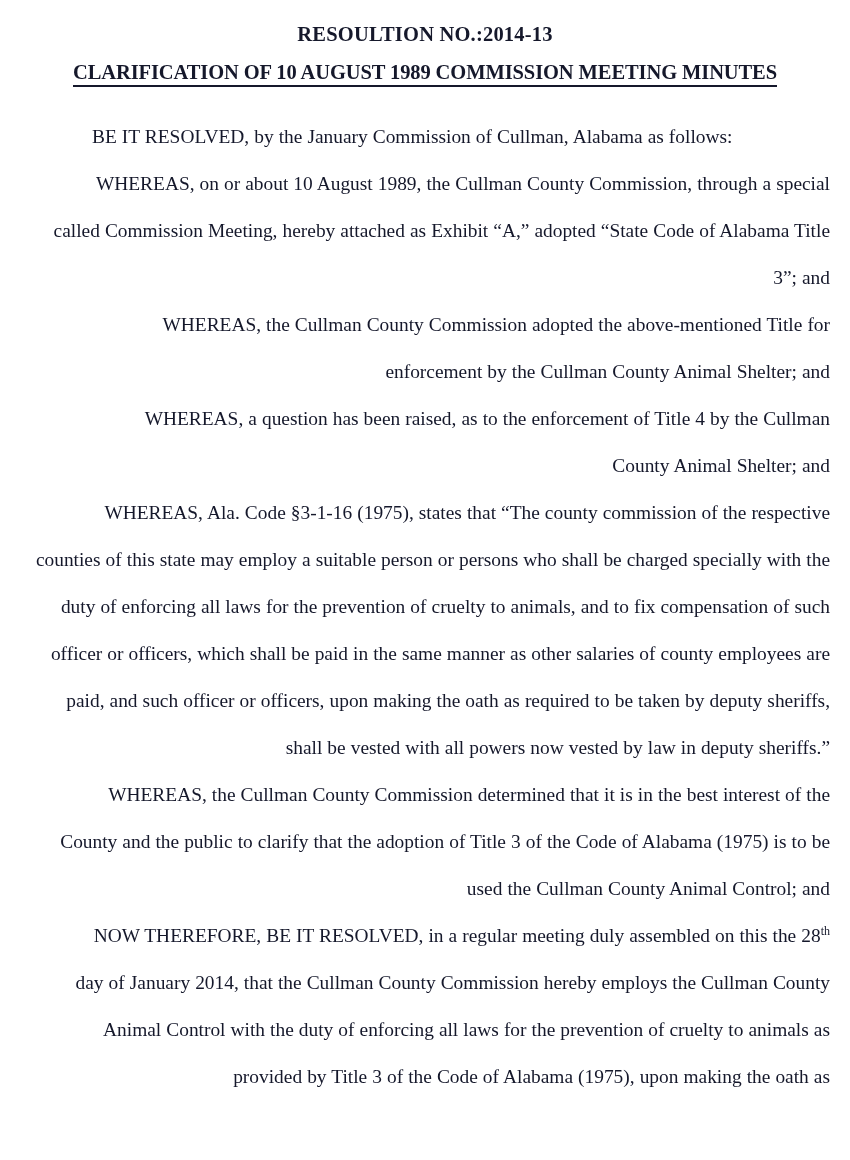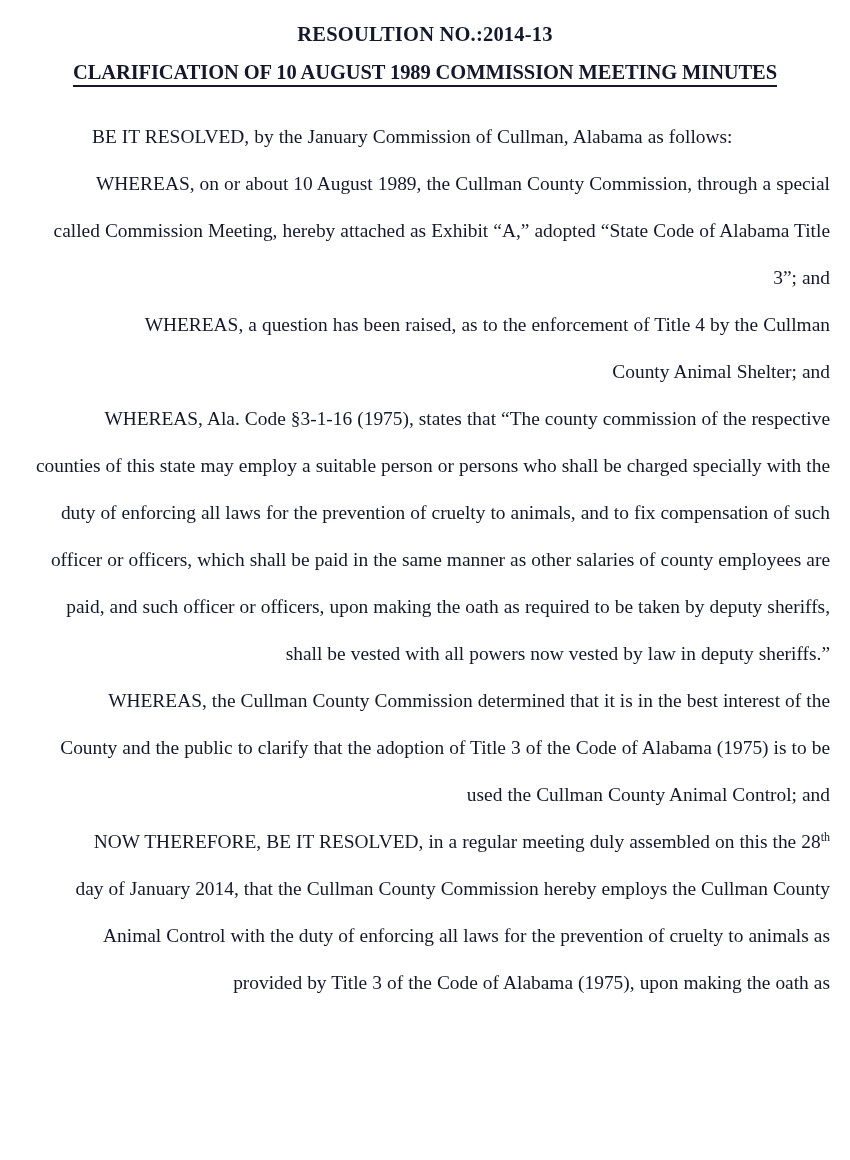--- a/index.html
+++ b/index.html
@@ -79,20 +79,21 @@
       <span class="title-line-2">CLARIFICATION OF 10 AUGUST 1989 COMMISSION MEETING MINUTES</span>
     </div>
   </div>
 
   <div class="body-copy">
 
     <p class="para">BE IT RESOLVED, by the January Commission of Cullman, Alabama as follows:</p>
 
     <p class="para">WHEREAS, on or about 10 August 1989, the Cullman County Commission, through a special called Commission Meeting,  hereby attached as Exhibit “A,” adopted “State Code of Alabama Title 3”; and</p>
 
+    <p class="para">WHEREAS, the Cullman County Commission adopted the above-mentioned Title for enforcement by the Cullman County Animal Shelter; and</p>
 
     <p class="para">WHEREAS, a question has been raised, as to the enforcement of Title 4 by the Cullman County Animal Shelter; and</p>
 
     <p class="para">WHEREAS,  Ala. Code §3-1-16 (1975), states that “The county commission of the respective counties of this state may employ a suitable person or persons who shall be charged specially with the duty of enforcing all laws for the prevention of cruelty to animals, and to fix compensation of such officer or officers, which shall be paid in the same manner as other salaries of county employees are paid, and such officer or officers, upon making the oath as required to be taken by deputy sheriffs, shall be vested with all powers now vested by law in deputy sheriffs.”</p>
 
     <p class="para">WHEREAS, the Cullman County Commission determined that it is in the best interest of the County and the public to clarify that the adoption of Title 3 of the Code of Alabama (1975) is to be used the Cullman County Animal Control; and</p>
 
     <p class="para"><span>NOW THEREFORE, BE IT RESOLVED, in a regular meeting duly assembled on this the 28</span><sup>th</sup><span> day of January 2014, that the Cullman County Commission hereby employs the Cullman County Animal Control with the duty of enforcing all laws for the prevention of cruelty to animals as provided by Title 3 of the Code of Alabama (1975), upon making the oath as</span></p>
 
   </div>

